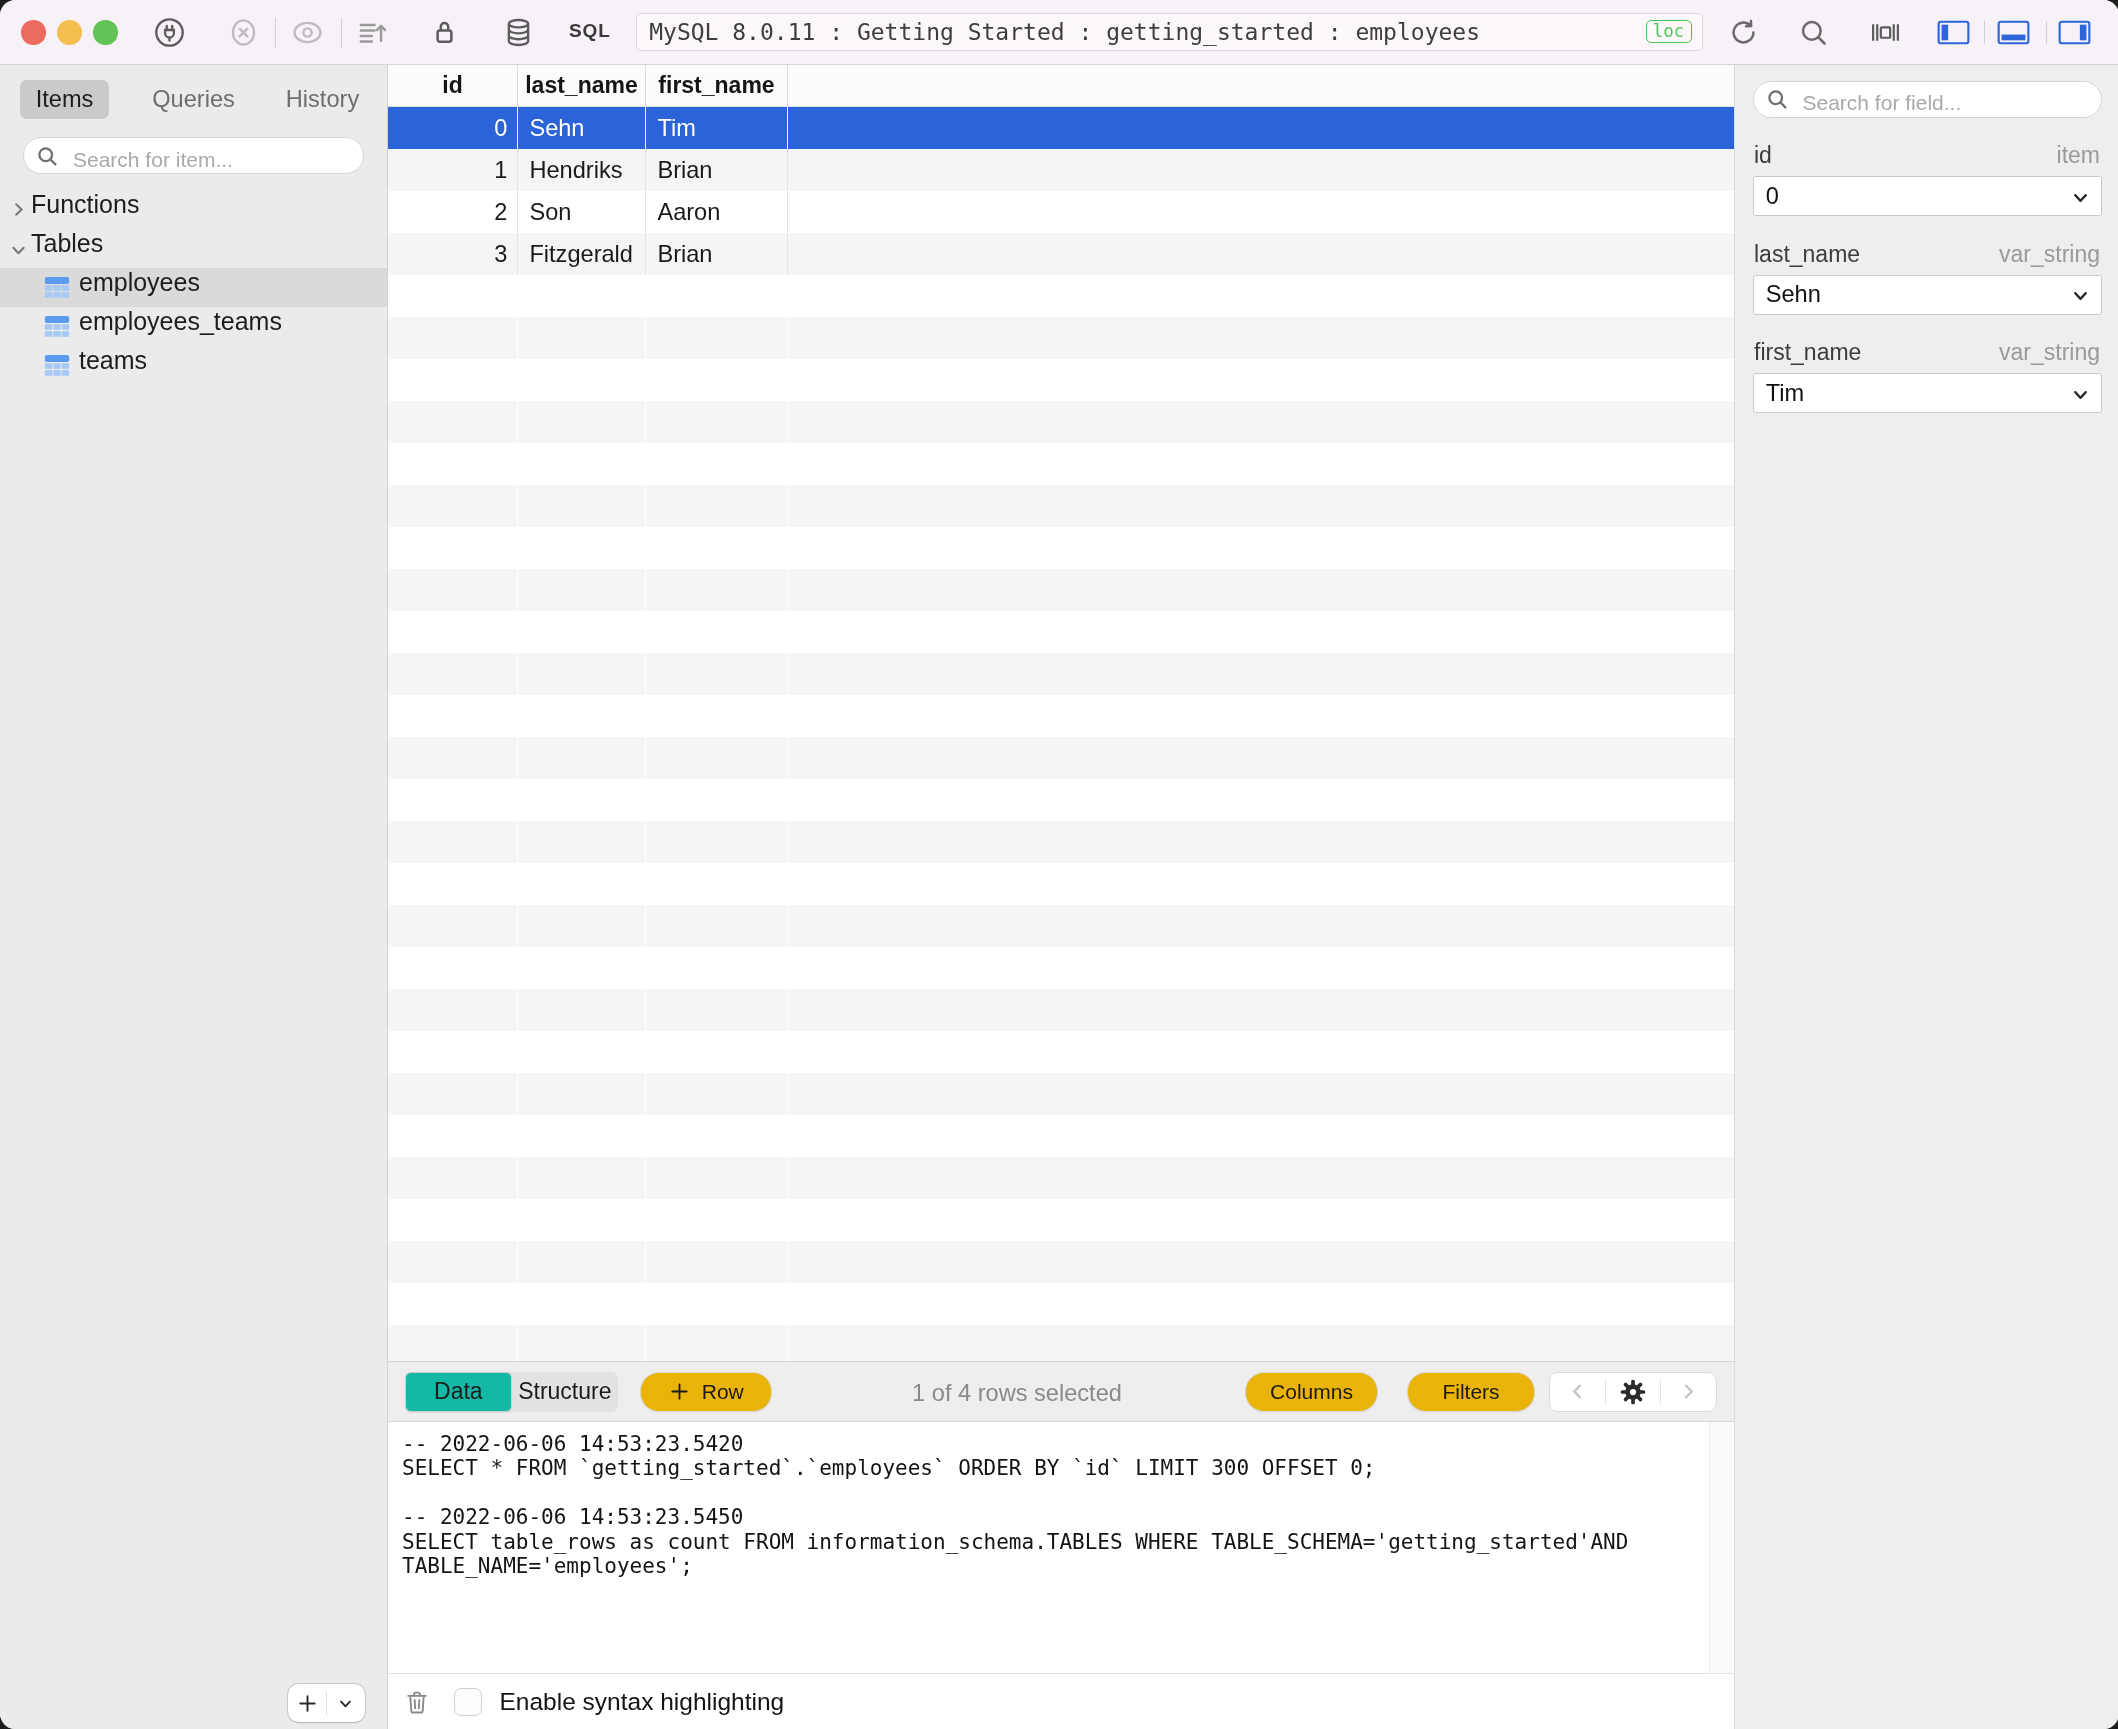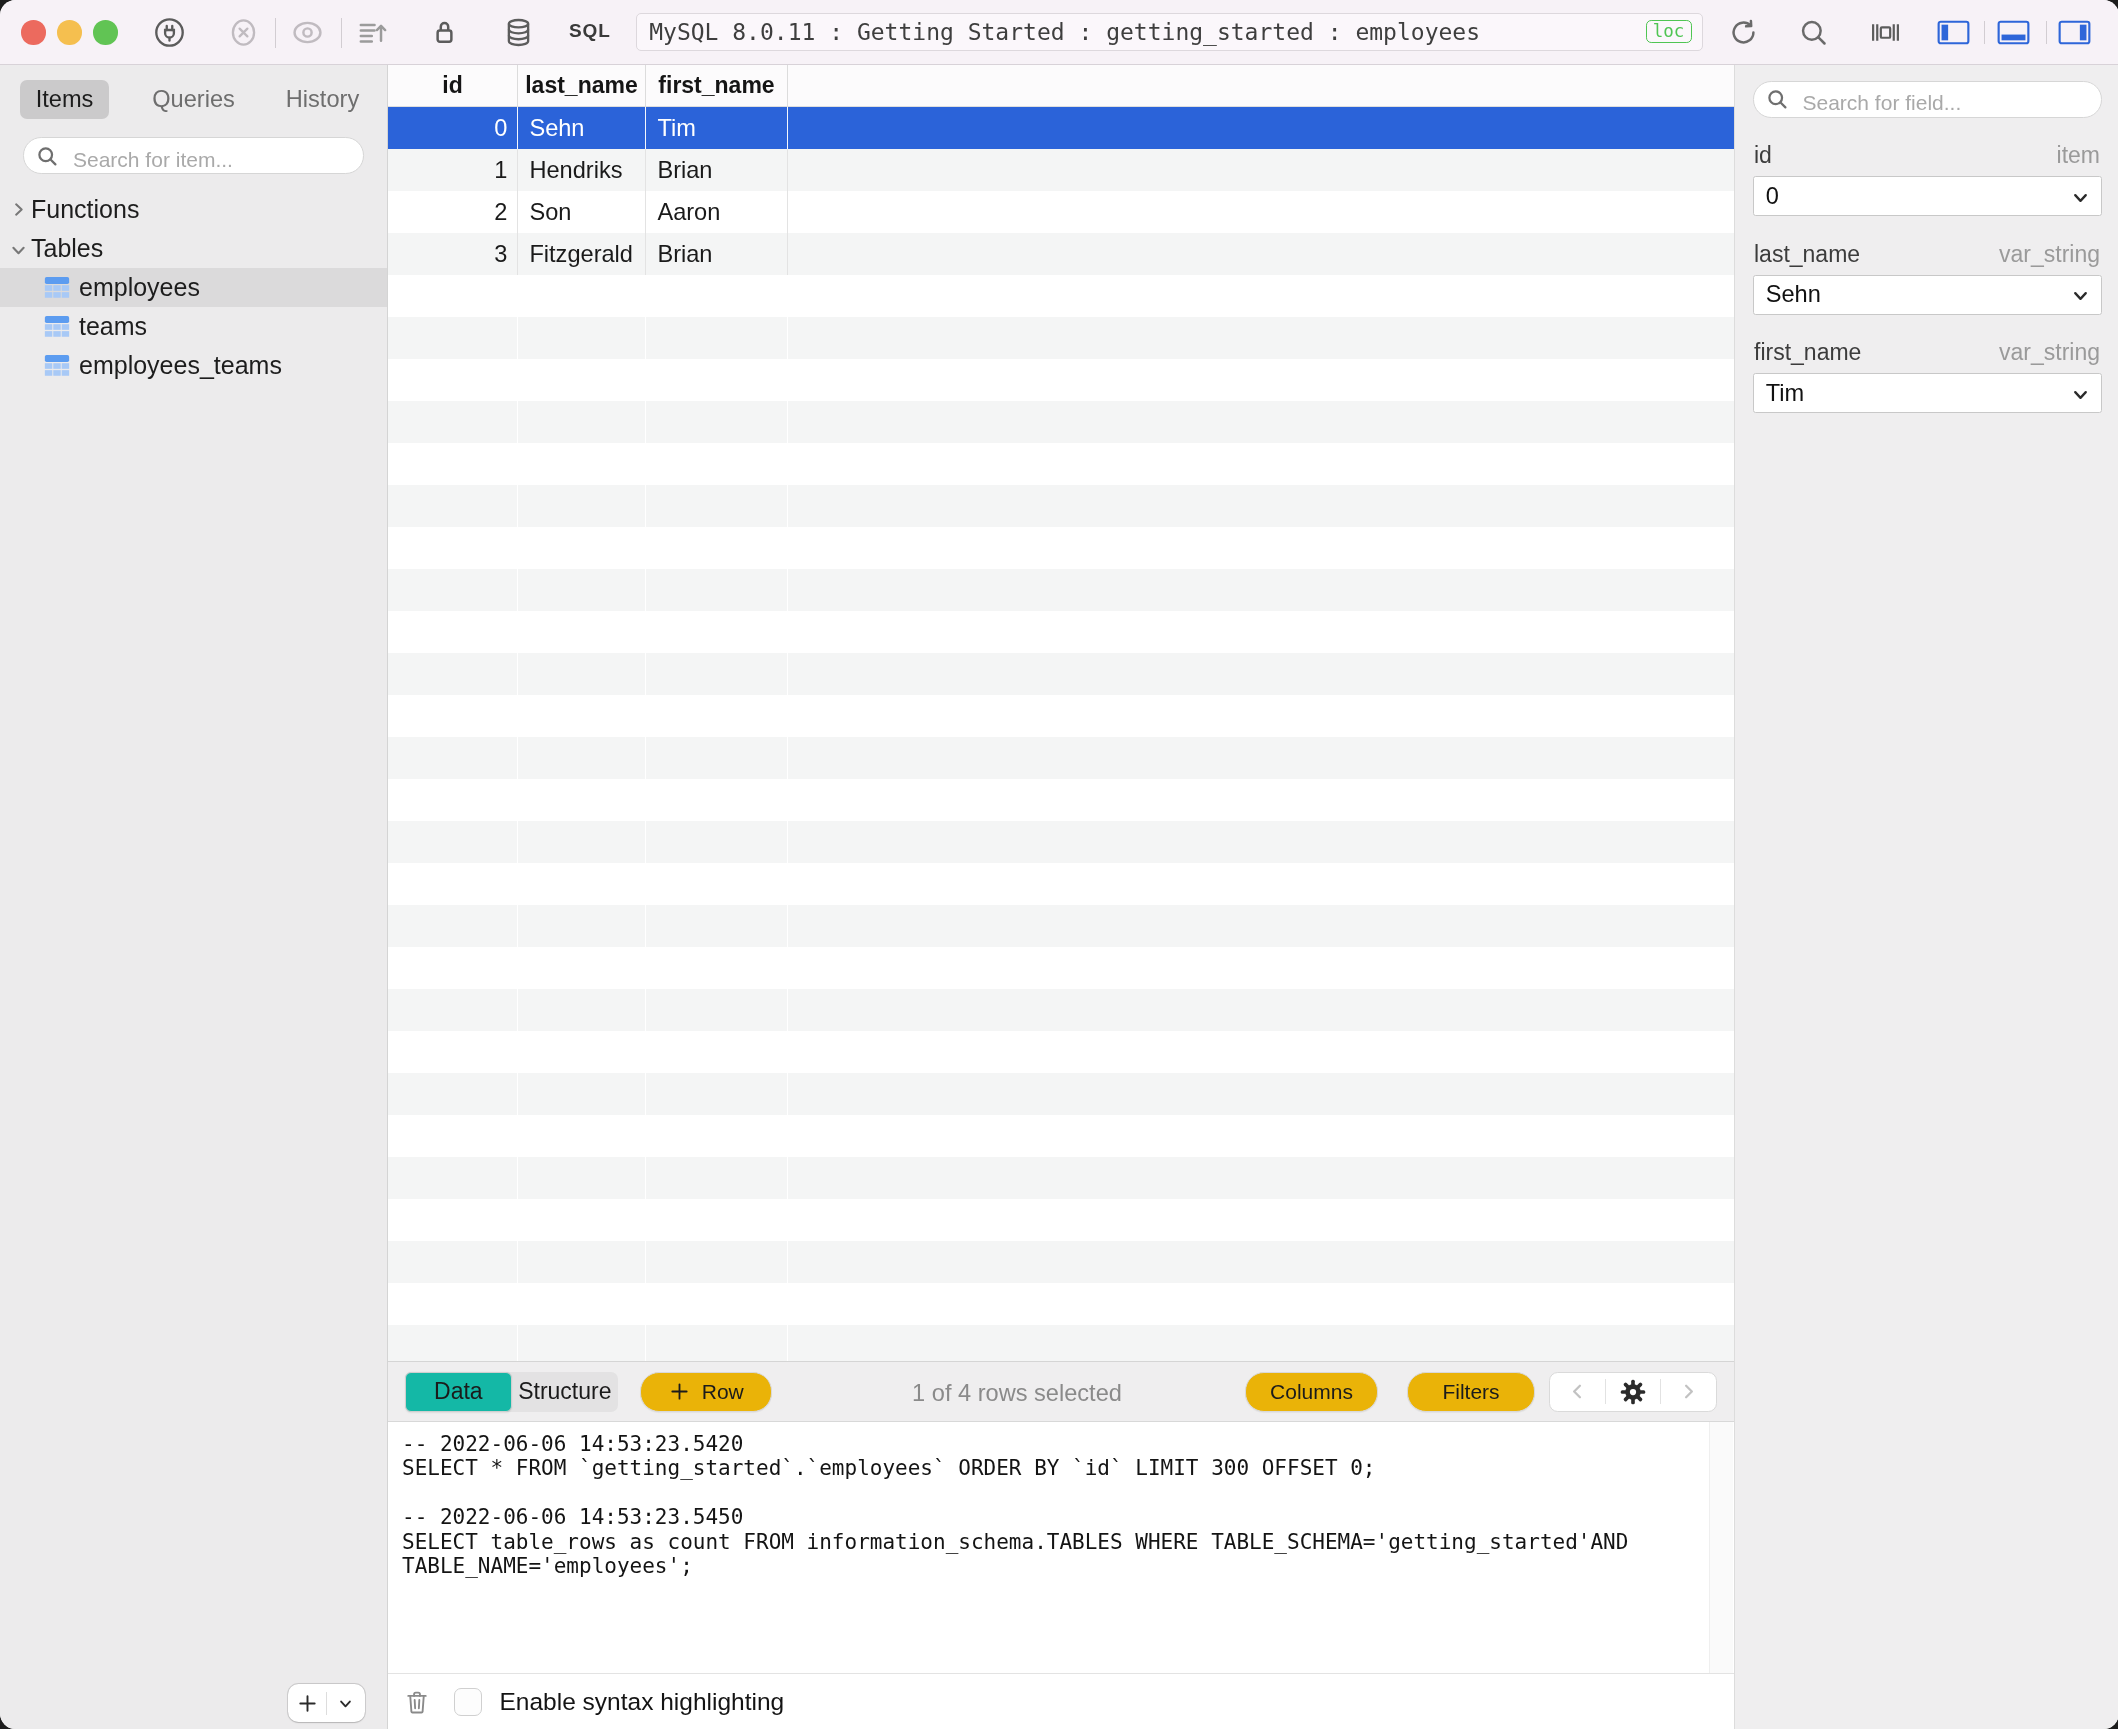--- a/index.html
+++ b/index.html
@@ -33,21 +33,21 @@
   .side-tab { flex:1; text-align:center; font-size:23.6px; color:#6e6e6e; }
   .side-tab span { display:inline-block; padding:6.1px 15.7px; border-radius:7px; }
   .side-tab.active span { background:#CBCACB; color:#1c1c1c; }
   .side-search { position:relative; margin:18.3px 23px 0 23px; }
   .search-box { width:100%; height:37px; background:#fff; border:0.9px solid #D6D6D6;
                 border-radius:18.3px; font-size:21px; color:#8b5cf6; padding:8px 14px 0 49px;
                 outline:none; font-family:"Liberation Sans", sans-serif; }
   .search-box::placeholder { color:#A9A9A9; }
   .search-glyph { position:absolute; left:12.2px; top:6.1px; }
   .tree { margin-top:15.7px; }
-  .tree-row { position:relative; height:39px; display:flex; align-items:center;
+  .tree-row { position:relative; height:39px; display:flex; 
               font-size:25px; color:#1d1d1d; }
   .tree-row.selected { background:#DBDADB; }
   .tw { position:absolute; left:8.7px; top:9.6px; }
   .tree-top-label { margin-left:31px; }
   .tree-child-icon { position:absolute; left:44px; top:7.9px; }
   .tree-child-label { margin-left:79px; }
   .add-split-btn { position:absolute; left:288px; top:1619px; width:77px; height:38px;
                    background:#fff; border-radius:10.5px; box-shadow:0 0 0 0.9px rgba(0,0,0,0.12),
                    0 0.9px 1.7px rgba(0,0,0,0.12); display:flex; align-items:center; }
   .add-split-btn .half { flex:1; display:flex; align-items:center; justify-content:center; height:100%; }
@@ -279,35 +279,35 @@
           <svg width="26" height="23.6" viewBox="0 0 30 27">
             <rect x="1" y="1" width="28" height="8" rx="2" fill="#5C9CF0"></rect>
             <rect x="1" y="10.5" width="8.6" height="6.5" fill="#A8C9F6"></rect>
               <rect x="10.7" y="10.5" width="8.6" height="6.5" fill="#A8C9F6"></rect>
               <rect x="20.4" y="10.5" width="8.6" height="6.5" fill="#A8C9F6"></rect>
             <rect x="1" y="18.5" width="8.6" height="6.5" fill="#A8C9F6"></rect>
               <rect x="10.7" y="18.5" width="8.6" height="6.5" fill="#A8C9F6"></rect>
               <rect x="20.4" y="18.5" width="8.6" height="6.5" fill="#A8C9F6"></rect>
           </svg>
         </span>
-        <span class="tree-child-label">teams</span>
+        <span class="tree-child-label">employees_teams</span>
       </div>
       <div class="tree-row">
         <span class="tree-child-icon">
           <svg width="26" height="23.6" viewBox="0 0 30 27">
             <rect x="1" y="1" width="28" height="8" rx="2" fill="#5C9CF0"></rect>
             <rect x="1" y="10.5" width="8.6" height="6.5" fill="#A8C9F6"></rect>
               <rect x="10.7" y="10.5" width="8.6" height="6.5" fill="#A8C9F6"></rect>
               <rect x="20.4" y="10.5" width="8.6" height="6.5" fill="#A8C9F6"></rect>
             <rect x="1" y="18.5" width="8.6" height="6.5" fill="#A8C9F6"></rect>
               <rect x="10.7" y="18.5" width="8.6" height="6.5" fill="#A8C9F6"></rect>
               <rect x="20.4" y="18.5" width="8.6" height="6.5" fill="#A8C9F6"></rect>
           </svg>
         </span>
-        <span class="tree-child-label">employees_teams</span>
+        <span class="tree-child-label">teams</span>
       </div>
     </div>
     <div class="add-split-btn">
       <div class="half">
         <svg width="23" height="23" viewBox="0 0 24 24" fill="none" stroke="#2b2b2b" stroke-width="2" stroke-linecap="round">
             <path d="M12 4.5v15M4.5 12h15"></path>
           </svg>
       </div>
       <div class="sep"></div>
       <div class="half">

